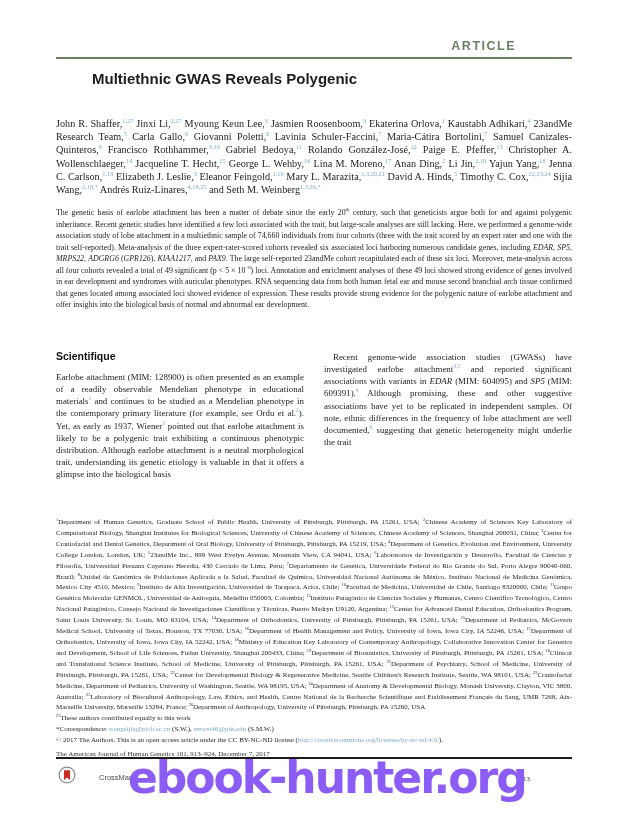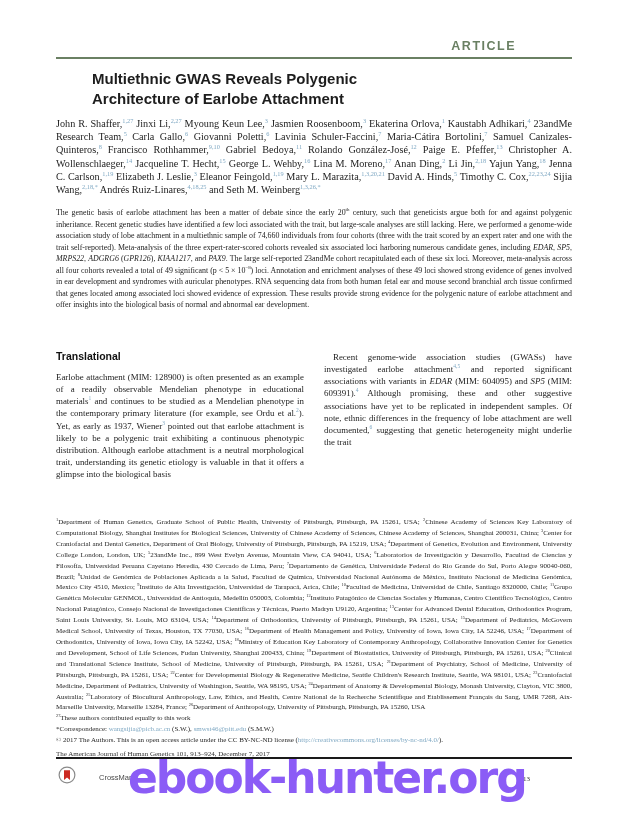--- a/index.html
+++ b/index.html
@@ -68,30 +68,29 @@
 </head>
 <body>
 
 <div class="page">
 
   <div class="article-label">ARTICLE</div>
   <div class="header-rule"></div>
 
   <div class="title">
     <div>Multiethnic GWAS Reveals Polygenic</div>
-    <div>Architecture of Earlobe Attachment</div>
   </div>
 
   <div class="authors"><span>John R. Shaffer,</span><sup>1,27</sup><span> Jinxi Li,</span><sup>2,27</sup><span> Myoung Keun Lee,</span><sup>3</sup><span> Jasmien Roosenboom,</span><sup>3</sup><span> Ekaterina Orlova,</span><sup>1</sup><span> Kaustabh Adhikari,</span><sup>4</sup><span> 23andMe Research Team,</span><sup>5</sup><span> Carla Gallo,</span><sup>6</sup><span> Giovanni Poletti,</span><sup>6</sup><span> Lavinia Schuler-Faccini,</span><sup>7</sup><span> Maria-Cátira Bortolini,</span><sup>7</sup><span> Samuel Canizales-Quinteros,</span><sup>8</sup><span> Francisco Rothhammer,</span><sup>9,10</sup><span> Gabriel Bedoya,</span><sup>11</sup><span> Rolando González-José,</span><sup>12</sup><span> Paige E. Pfeffer,</span><sup>13</sup><span> Christopher A. Wollenschlaeger,</span><sup>14</sup><span> Jacqueline T. Hecht,</span><sup>15</sup><span> George L. Wehby,</span><sup>16</sup><span> Lina M. Moreno,</span><sup>17</sup><span> Anan Ding,</span><sup>2</sup><span> Li Jin,</span><sup>2,18</sup><span> Yajun Yang,</span><sup>18</sup><span> Jenna C. Carlson,</span><sup>1,19</sup><span> Elizabeth J. Leslie,</span><sup>3</sup><span> Eleanor Feingold,</span><sup>1,19</sup><span> Mary L. Marazita,</span><sup>1,3,20,21</sup><span> David A. Hinds,</span><sup>5</sup><span> Timothy C. Cox,</span><sup>22,23,24</sup><span> Sijia Wang,</span><sup>2,18,*</sup><span> Andrés Ruiz-Linares,</span><sup>4,18,25</sup><span> and Seth M. Weinberg</span><sup>1,3,26,*</sup></div>
 
   <div class="abstract"><span>The genetic basis of earlobe attachment has been a matter of debate since the early 20</span><sup>th</sup><span> century, such that geneticists argue both for and against polygenic inheritance. Recent genetic studies have identified a few loci associated with the trait, but large-scale analyses are still lacking. Here, we performed a genome-wide association study of lobe attachment in a multiethnic sample of 74,660 individuals from four cohorts (three with the trait scored by an expert rater and one with the trait self-reported). Meta-analysis of the three expert-rater-scored cohorts revealed six associated loci harboring numerous candidate genes, including </span><span style="font-style: italic;">EDAR</span><span>, </span><span style="font-style: italic;">SP5</span><span>, </span><span style="font-style: italic;">MRPS22</span><span>, </span><span style="font-style: italic;">ADGRG6</span><span> (</span><span style="font-style: italic;">GPR126</span><span>), </span><span style="font-style: italic;">KIAA1217</span><span>, and </span><span style="font-style: italic;">PAX9</span><span>. The large self-reported 23andMe cohort recapitulated each of these six loci. Moreover, meta-analysis across all four cohorts revealed a total of 49 significant (p &lt; 5 × 10</span><sup>−8</sup><span>) loci. Annotation and enrichment analyses of these 49 loci showed strong evidence of genes involved in ear development and syndromes with auricular phenotypes. RNA sequencing data from both human fetal ear and mouse second branchial arch tissue confirmed that genes located among associated loci showed evidence of expression. These results provide strong evidence for the polygenic nature of earlobe attachment and offer insights into the biological basis of normal and abnormal ear development.</span></div>
 
   <div class="columns">
     <div class="col col-left">
-      <h2 class="intro-heading">Translational</h2>
+      <h2 class="intro-heading">Scientifique</h2>
       <p class="bodytext"><span>Earlobe attachment (MIM: 128900) is often presented as an example of a readily observable Mendelian phenotype in educational materials</span><sup class="link">1</sup><span> and continues to be studied as a Mendelian phenotype in the contemporary primary literature (for example, see Ordu et al.</span><sup class="link">2</sup><span>). Yet, as early as 1937, Wiener</span><sup class="link">3</sup><span> pointed out that earlobe attachment is likely to be a polygenic trait exhibiting a continuous phenotypic distribution. Although earlobe attachment is a neutral morphological trait, understanding its genetic etiology is valuable in that it offers a glimpse into the biological basis</span></p>
     </div>
     <div class="col col-right">
       <p class="bodytext indent"><span>Recent genome-wide association studies (GWASs) have investigated earlobe attachment</span><sup class="link">4,5</sup><span> and reported significant associations with variants in </span><span style="font-style: italic;">EDAR</span><span> (MIM: 604095) and </span><span style="font-style: italic;">SP5</span><span> (MIM: 609391).</span><sup class="link">4</sup><span> Although promising, these and other suggestive associations have yet to be replicated in independent samples. Of note, ethnic differences in the frequency of lobe attachment are well documented,</span><sup class="link">6</sup><span> suggesting that genetic heterogeneity might underlie the trait</span></p>
     </div>
   </div>
 
   <div class="footnotes">
     <div class="affiliations"><sup>1</sup><span>Department of Human Genetics, Graduate School of Public Health, University of Pittsburgh, Pittsburgh, PA 15261, USA; </span><sup>2</sup><span>Chinese Academy of Sciences Key Laboratory of Computational Biology, Shanghai Institutes for Biological Sciences, University of Chinese Academy of Sciences, Chinese Academy of Sciences, Shanghai 200031, China; </span><sup>3</sup><span>Center for Craniofacial and Dental Genetics, Department of Oral Biology, University of Pittsburgh, Pittsburgh, PA 15219, USA; </span><sup>4</sup><span>Department of Genetics, Evolution and Environment, University College London, London, UK; </span><sup>5</sup><span>23andMe Inc., 899 West Evelyn Avenue, Mountain View, CA 94041, USA; </span><sup>6</sup><span>Laboratorios de Investigación y Desarrollo, Facultad de Ciencias y Filosofía, Universidad Peruana Cayetano Heredia, 430 Cercado de Lima, Peru; </span><sup>7</sup><span>Departamento de Genética, Universidade Federal do Rio Grande do Sul, Porto Alegre 90040-060, Brazil; </span><sup>8</sup><span>Unidad de Genómica de Poblaciones Aplicada a la Salud, Facultad de Química, Universidad Nacional Autónoma de México, Instituto Nacional de Medicina Genómica, Mexico City 4510, Mexico; </span><sup>9</sup><span>Instituto de Alta Investigación, Universidad de Tarapacá, Arica, Chile; </span><sup>10</sup><span>Facultad de Medicina, Universidad de Chile, Santiago 8320000, Chile; </span><sup>11</sup><span>Grupo Genética Molecular GENMOL, Universidad de Antioquia, Medellín 050003, Colombia; </span><sup>12</sup><span>Instituto Patagónico de Ciencias Sociales y Humanas, Centro Científico Tecnológico, Centro Nacional Patagónico, Consejo Nacional de Investigaciones Científicas y Técnicas, Puerto Madryn U9120, Argentina; </span><sup>13</sup><span>Center for Advanced Dental Education, Orthodontics Program, Saint Louis University, St. Louis, MO 63104, USA; </span><sup>14</sup><span>Department of Orthodontics, University of Pittsburgh, Pittsburgh, PA 15261, USA; </span><sup>15</sup><span>Department of Pediatrics, McGovern Medical School, University of Texas, Houston, TX 77030, USA; </span><sup>16</sup><span>Department of Health Management and Policy, University of Iowa, Iowa City, IA 52246, USA; </span><sup>17</sup><span>Department of Orthodontics, University of Iowa, Iowa City, IA 52242, USA; </span><sup>18</sup><span>Ministry of Education Key Laboratory of Contemporary Anthropology, Collaborative Innovation Center for Genetics and Development, School of Life Sciences, Fudan University, Shanghai 200433, China; </span><sup>19</sup><span>Department of Biostatistics, University of Pittsburgh, Pittsburgh, PA 15261, USA; </span><sup>20</sup><span>Clinical and Translational Science Institute, School of Medicine, University of Pittsburgh, Pittsburgh, PA 15261, USA; </span><sup>21</sup><span>Department of Psychiatry, School of Medicine, University of Pittsburgh, Pittsburgh, PA 15261, USA; </span><sup>22</sup><span>Center for Developmental Biology &amp; Regenerative Medicine, Seattle Children's Research Institute, Seattle, WA 98101, USA; </span><sup>23</sup><span>Craniofacial Medicine, Department of Pediatrics, University of Washington, Seattle, WA 98195, USA; </span><sup>24</sup><span>Department of Anatomy &amp; Developmental Biology, Monash University, Clayton, VIC 3800, Australia; </span><sup>25</sup><span>Laboratory of Biocultural Anthropology, Law, Ethics, and Health, Centre National de la Recherche Scientifique and Etablissement Français du Sang, UMR 7268, Aix-Marseille University, Marseille 13284, France; </span><sup>26</sup><span>Department of Anthropology, University of Pittsburgh, Pittsburgh, PA 15260, USA</span></div>
     <div class="fnline"><sup>27</sup><span>These authors contributed equally to this work</span></div>

